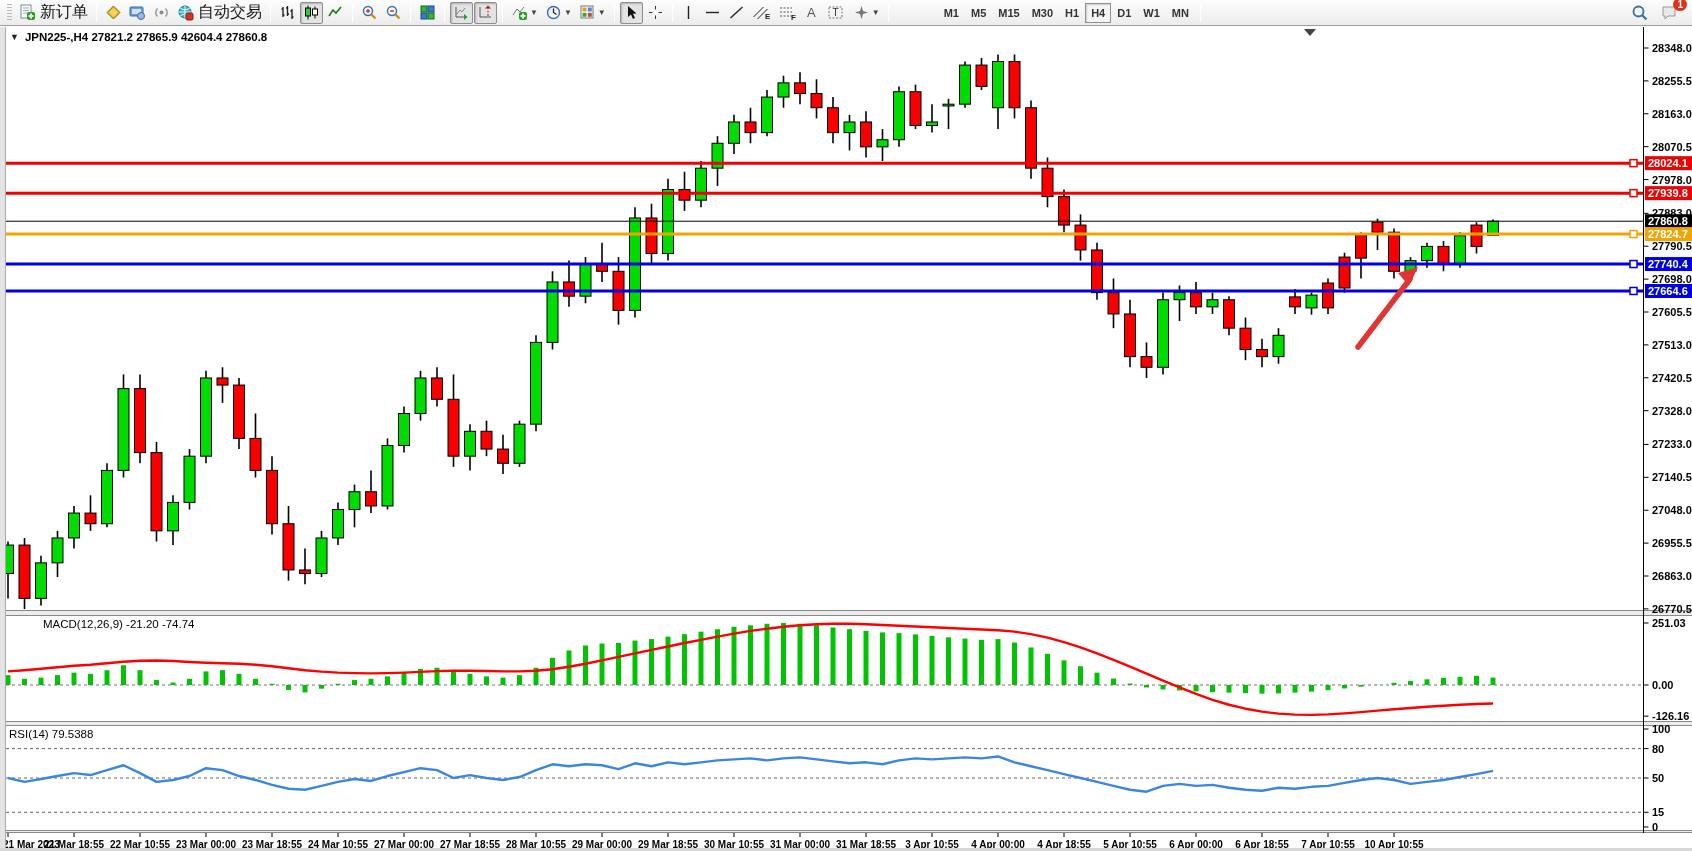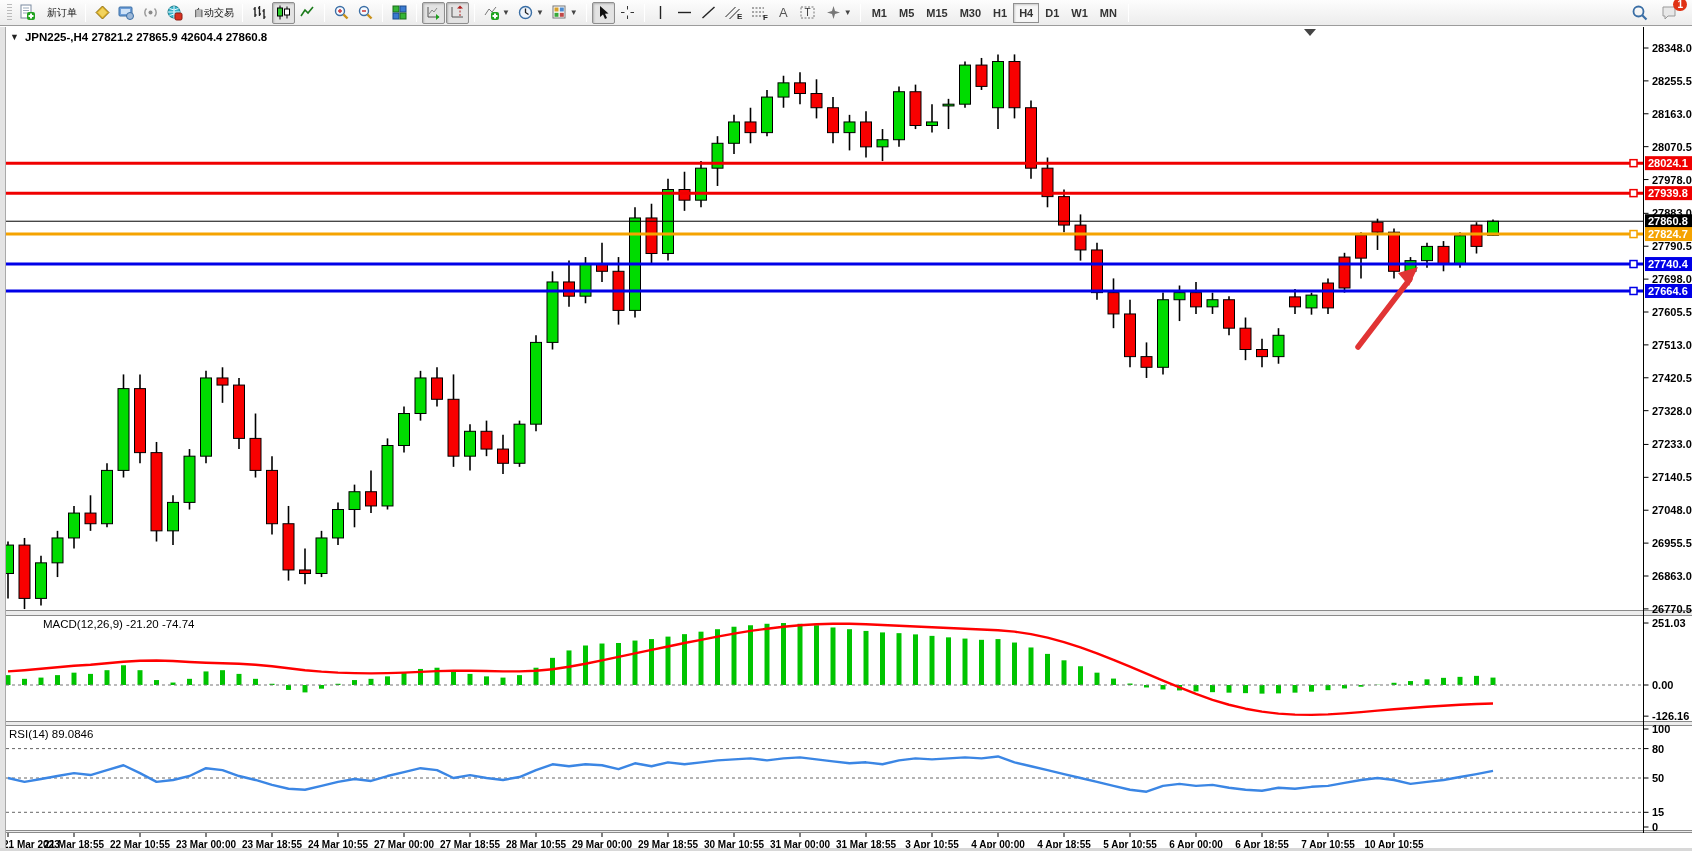--- a/index.html
+++ b/index.html
@@ -9,21 +9,21 @@
   #toolbar { position:absolute; left:0; top:0; width:1692px; height:26px;
     background:linear-gradient(#fdfdfd,#ececec); border-bottom:1px solid #9c9c9c;
     display:flex; align-items:center; padding:0 4px; gap:1px; }
   .tb-grip { width:5px; height:18px; margin:0 3px;
     background:repeating-linear-gradient(#bbb 0 1px, transparent 1px 3px); }
   .tb-sep { width:1px; height:18px; background:#c0c0c0; border-right:1px solid #fff; margin:0 4px; }
   .tb-btn { height:22px; min-width:22px; display:flex; align-items:center; justify-content:center;
     border:1px solid transparent; border-radius:2px; padding:0 2px; cursor:default; }
   .tb-btn.pressed { border:1px solid #8e8e8e; background:#e3e3e3;
     box-shadow:inset 1px 1px 2px rgba(0,0,0,.22); }
-  .tb-label { font-size:10px; color:#111; margin-left:11px; white-space:nowrap; }
+  .tb-label { font-size:16px; color:#111; margin-left:4px; white-space:nowrap; }
   .caret { font-size:8px; color:#444; margin-left:2px; }
   .tf-btn { height:20px; padding:0 5px; font-size:11px; font-weight:700; color:#333;
     display:flex; align-items:center; border:1px solid transparent; }
   .tf-btn.active { border:1px solid #909090; background:#f6f6f6;
     box-shadow:inset 1px 1px 2px rgba(0,0,0,.18); }
   #tb-right { margin-left:auto; display:flex; align-items:center; gap:6px; padding-right:6px; }
   #chat-badge { position:absolute; right:-6px; top:-5px; background:#e03214; color:#fff;
     border-radius:8px; font-size:10px; font-weight:700; padding:0 4px; line-height:13px; }
   
   #chart-wrap { position:absolute; left:0; top:27px; width:1692px; height:824px; background:#fff; }
@@ -225,21 +225,21 @@
         <text x="5.5" y="12" font-size="10" fill="#333" font-family="Liberation Sans">T</text>
       </svg>
   </div>
   <div class="tb-btn">
     <svg width="17" height="17">
         <polygon points="8.5,2 10,7 15,8.5 10,10 8.5,15 7,10 2,8.5 7,7" fill="#777"></polygon>
       </svg>
     <span class="caret">▼</span>
   </div>
   <div class="tb-sep"></div>
-  <div id="tf-group" style="display: flex;">
+  <div id="tf-group" style="display: flex; margin-left: 44px;">
       <div class="tf-btn">M1</div>
       <div class="tf-btn">M5</div>
       <div class="tf-btn">M15</div>
       <div class="tf-btn">M30</div>
       <div class="tf-btn">H1</div>
       <div class="tf-btn active">H4</div>
       <div class="tf-btn">D1</div>
       <div class="tf-btn">W1</div>
       <div class="tf-btn">MN</div>
     </div>
@@ -691,15 +691,15 @@
         <line x1="1394" y1="806" x2="1394" y2="810" stroke="#000"></line>
         <text x="1394" y="821" font-size="10px" font-weight="700" text-anchor="middle" fill="#000" font-family="&quot;Liberation Sans&quot;,sans-serif">10 Apr 10:55</text>
       </g>
     </svg>
   <div id="left-strip"></div>
   <div class="ovl" id="title-ovl">
     <span id="title-tri">▼</span>
     <span>JPN225-,H4  27821.2 27865.9 42604.4 27860.8</span>
   </div>
   <div class="ovl" id="macd-ovl">MACD(12,26,9) -21.20 -74.74</div>
-  <div class="ovl" id="rsi-ovl">RSI(14) 89.0846</div>
+  <div class="ovl" id="rsi-ovl">RSI(14) 79.5388</div>
   <div id="bottom-strip"></div>
 </div>
 
 </body></html>

